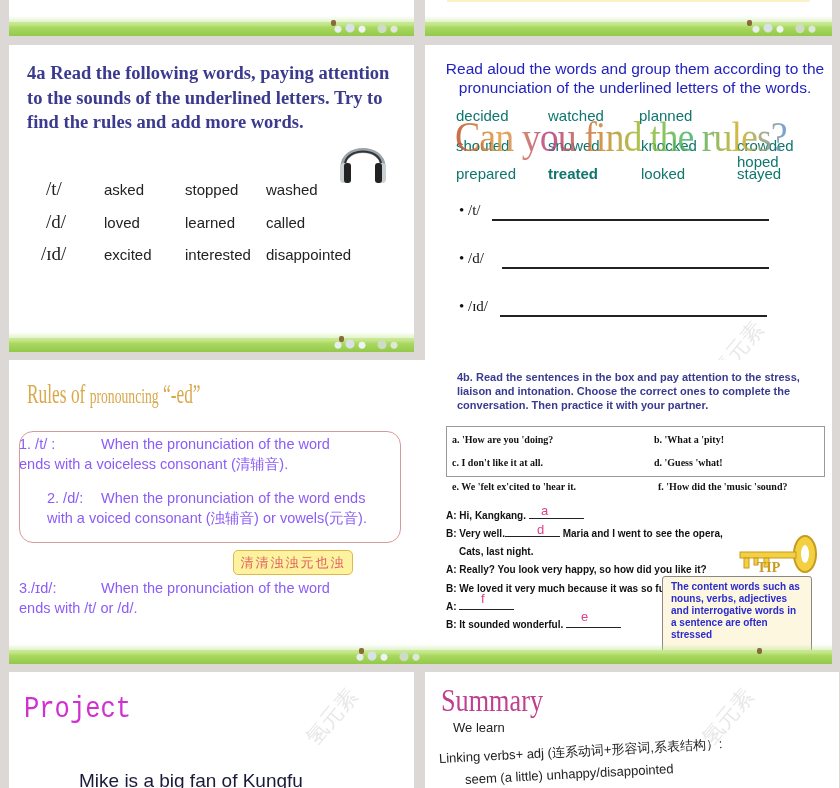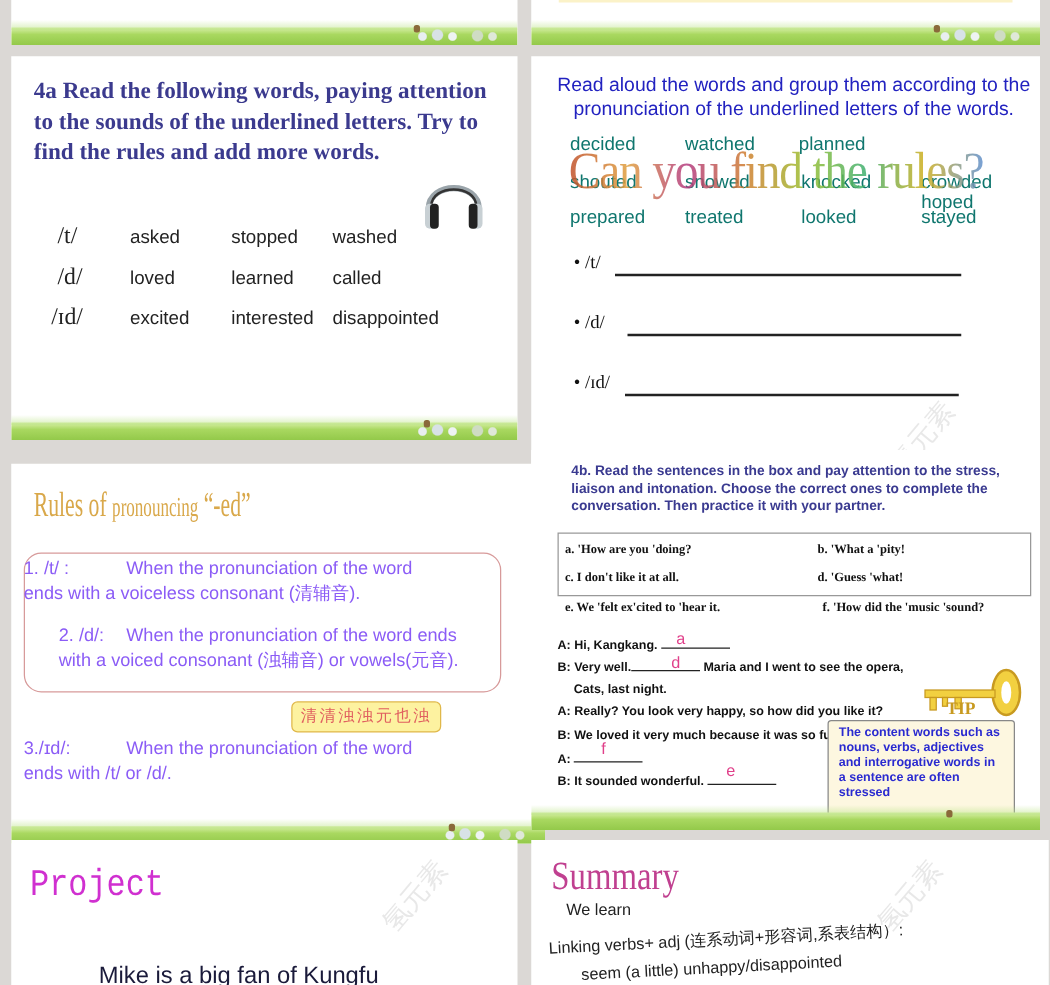--- a/index.html
+++ b/index.html
@@ -111,38 +111,38 @@
   <div class="wordgrid">
     <span style="left:31px; top:62px;">decided</span>
     <span style="left:123px; top:62px;">watched</span>
     <span style="left:214px; top:62px;">planned</span>
     <span style="left:312px; top:78px;margin-top:30px;">hoped</span>
     <span style="left:31px; top:92px;">shouted</span>
     <span style="left:123px; top:92px;">snowed</span>
     <span style="left:216px; top:92px;">knocked</span>
     <span style="left:312px; top:92px;">crowded</span>
     <span style="left:31px; top:120px;">prepared</span>
-    <span style="left:123px; top:120px;">treated</span>
+    <span style="left:123px; top:120px;font-weight:bold;">treated</span>
     <span style="left:216px; top:120px;">looked</span>
     <span style="left:312px; top:120px;">stayed</span>
   </div>
   <div class="rainbow">Can you find  the rules?</div>
   <div class="blank-row" style="top:157px;">• <span>/t/</span></div>
   <div class="blank-line" style="left:67px; width:277px; top:174px;"></div>
   <div class="blank-row" style="top:205px;">• <span>/d/</span></div>
   <div class="blank-line" style="left:77px; width:267px; top:222px;"></div>
   <div class="blank-row" style="top:253px;">• <span>/ɪd/</span></div>
   <div class="blank-line" style="left:75px; width:267px; top:270px;"></div>
   <div class="watermark" style="left:280px; top:290px;">氢元素</div>
   <div class="grass"></div>
   <div class="flowers"></div>
   <div class="butterfly" style="right:80px;"></div>
 </div>
 
-<div class="slide" style="left:9px; top:360px; width:427px; height:304px;margin-top:11px;">
+<div class="slide" style="left:9px; top:360px; width:427px; height:304px;">
   <div class="rules-title"><span>Rules of </span><span class="small">pronouncing</span><span> “-ed”</span></div>
   <div class="rule-box"></div>
   <div class="rule-text" style="top:74px;">
     <span>1. /t/ :</span><span style="position:absolute; left:82px;">When the pronunciation of the word</span><br>
     <span>ends with a voiceless  consonant (清辅音).</span>
   </div>
   <div class="rule-text" style="top:128px;padding-left:28px;">
     <span>2. /d/:</span><span style="position:absolute; left:82px;">When the pronunciation of the word ends</span><br>
     <span>with a voiced consonant (浊辅音) or vowels(元音).</span>
   </div>

